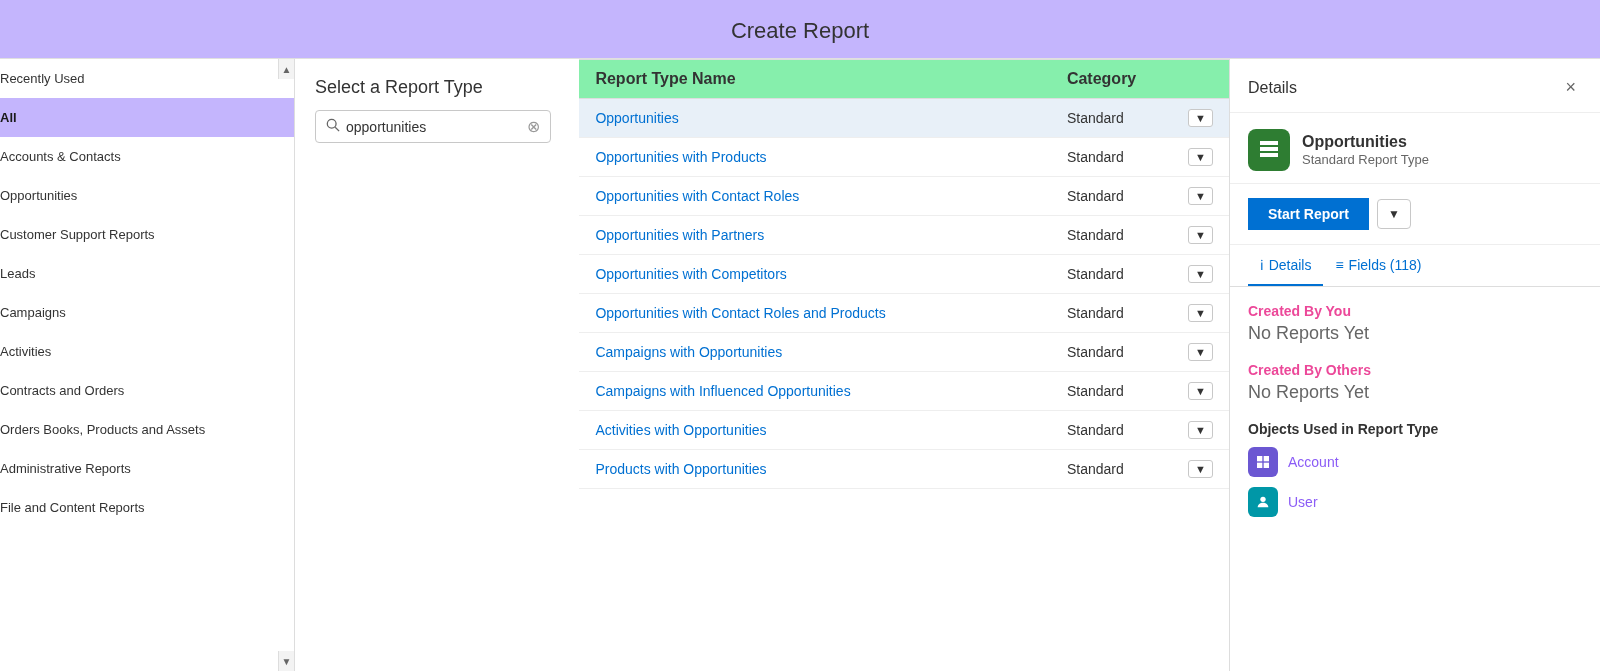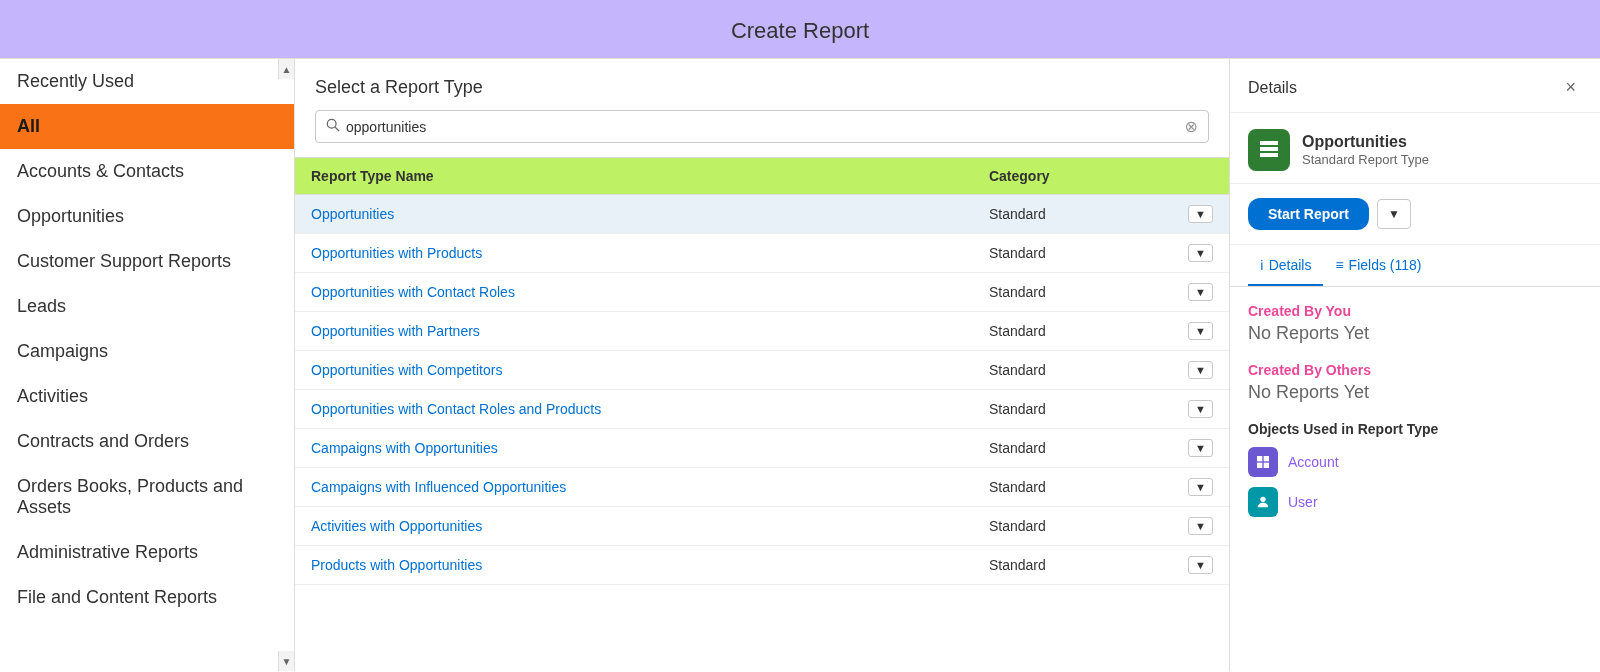--- a/index.html
+++ b/index.html
@@ -39,39 +39,40 @@
       align-items: center;
       justify-content: center;
       cursor: pointer;
       color: #666;
       font-size: 10px;
     }
     .sidebar-scroll-btn.top { top: 0; height: 20px; }
     .sidebar-scroll-btn.bottom { bottom: 0; height: 20px; }
 
     .sidebar-item {
-      padding: 12px 17px;
+      padding: 12px 0;
       cursor: pointer;
       border-bottom: none;
-      font-size: 18px;
+      font-size: 13px;
       color: #333;
     }
     .sidebar-item.active {
-      background: #f97316;
+      background: #c4b5fd;
       font-weight: 600;
       color: #1a1a1a;
     }
 
     
     .center-panel {
       flex: 1;
       display: flex;
-      flex-direction: column;
+      flex-direction: row;
       border-right: 1px solid #ddd;
       overflow: hidden;
+      gap: 8px;
     }
 
     .center-header {
       padding: 18px 20px 10px;
     }
 
     .select-report-title {
       font-size: 18px;
       font-weight: 400;
       margin-bottom: 12px;
@@ -108,25 +109,25 @@
       flex: 1;
       overflow-y: auto;
     }
 
     table {
       width: 100%;
       border-collapse: collapse;
     }
 
     thead th {
-      background: #bef264;
+      background: #86efac;
       padding: 10px 16px;
       text-align: left;
       font-weight: 600;
-      font-size: 14px;
+      font-size: 16px;
       color: #333;
       border-bottom: 1px solid #ddd;
       border-top: 1px solid #ddd;
     }
 
     tbody tr {
       border-bottom: 1px solid #eee;
     }
     tbody tr:first-child {
       background: #e8f0f8;
@@ -229,21 +230,21 @@
       align-items: center;
       gap: 8px;
       padding: 14px 18px;
       border-bottom: 1px solid #eee;
     }
 
     .start-report-btn {
       background: #0070d2;
       color: #fff;
       border: none;
-      border-radius: 12px;
+      border-radius: 0;
       padding: 8px 20px;
       font-size: 14px;
       font-weight: 600;
       cursor: pointer;
     }
 
     .dropdown-arrow-btn {
       background: #fff;
       border: 1px solid #c8c8c8;
       border-radius: 4px;

